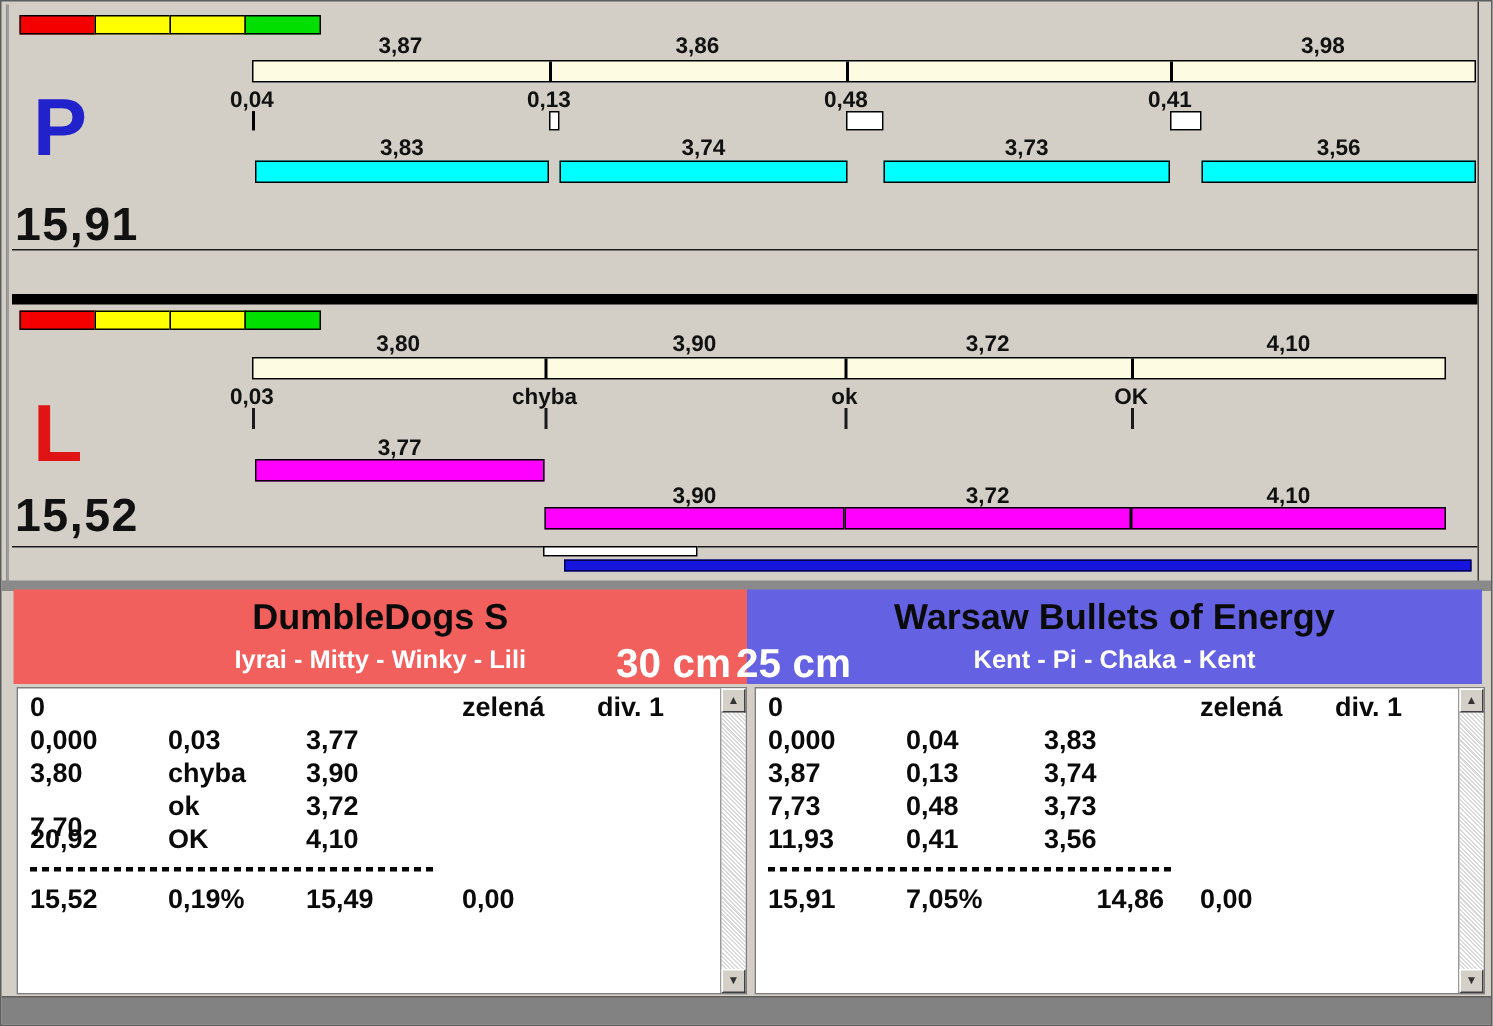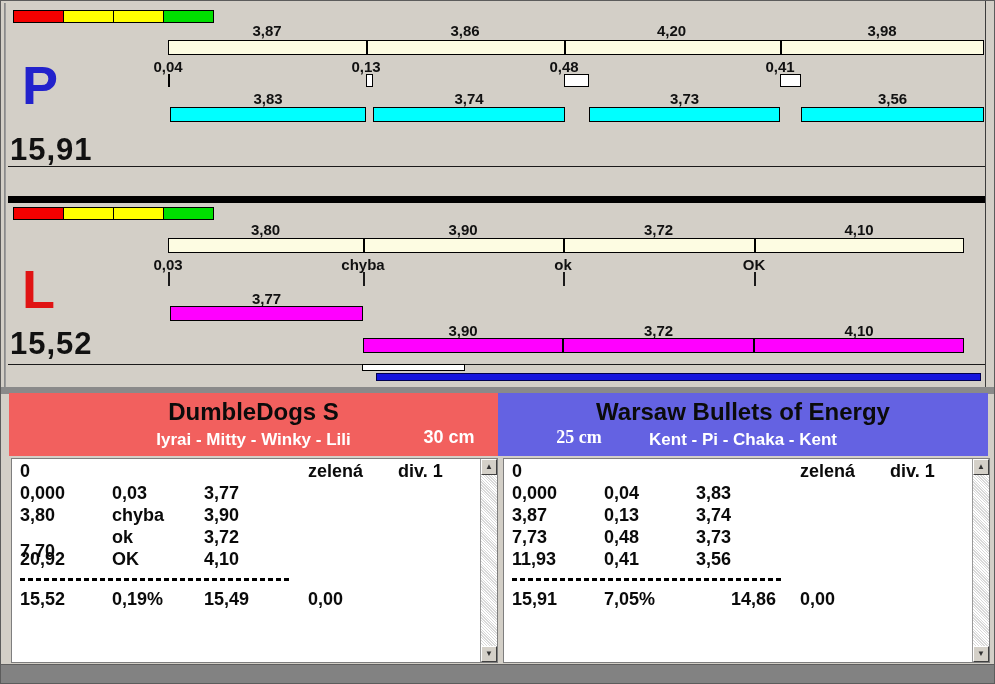--- a/index.html
+++ b/index.html
@@ -30,22 +30,22 @@
 
   
   .hdr-strip{position:absolute;left:0;top:386px;width:995px;height:7px;background:#8a8a8a;}
   .team-header{position:absolute;top:392px;height:63px;}
   .team-header .t-name{margin-top:5px;text-align:center;font-size:24px;font-weight:bold;color:#0b0b0b;}
   .team-header .t-dogs{margin-top:4px;text-align:center;font-size:17px;font-weight:bold;color:#fff;}
   .hdr-left{left:8px;width:489px;}
   .hdr-right{left:497px;width:490px;}
   .datetime-box{position:absolute;left:398px;top:389px;width:209px;height:35px;background:#fff;
     font-size:21px;color:#000;text-align:center;line-height:34px;z-index:5;white-space:nowrap;}
-  .cm-label{position:absolute;top:426px;width:100px;text-align:center;font-size:18px;font-weight:bold;color:#fff;z-index:6;}
-  .cm-left{left:398px;} .cm-right{left:528px;font-family:Liberation Serif, serif;}
+  .cm-label{position:absolute;top:426px;width:100px;text-align:center;font-size:27px;font-weight:bold;color:#fff;z-index:6;}
+  .cm-left{left:398px;} .cm-right{left:478px;}
 
   .res-table{position:absolute;top:457px;height:205px;background:#fff;border:1px solid #7e7e7e;}
   .tbl-left{left:10px;width:487px;} .tbl-right{left:502px;width:487px;}
   .res-table .cell{position:absolute;font-size:18px;font-weight:bold;color:#0a0a0a;white-space:nowrap;}
   .dashed-sep{position:absolute;height:3px;width:272px;
     background:repeating-linear-gradient(90deg,#000 0 5px,transparent 5px 8px);}
   .scrollbar{position:absolute;right:0;top:0;width:17px;height:100%;
     background:repeating-linear-gradient(45deg,#ffffff 0 1px,#d9d9d9 1px 2px);
     border-left:1px solid #9a9a9a;}
   .sb-btn{position:absolute;left:0;width:16px;height:16px;background:#d4d0c8;
@@ -67,21 +67,20 @@
           <span style="background: rgb(255, 255, 0);"></span>
           <span style="background: rgb(0, 223, 0);"></span>
         </div>
         <div class="lane-letter" style="color: rgb(34, 34, 204); top: 52px;">P</div>
         <div class="lane-total" style="top: 124px;">15,91</div>
         <div class="leg-bar" style="left: 160px; top: 32px; width: 816px; background: rgb(253, 252, 226);"></div>
         <div class="leg-label" style="left: 160px; width: 198px; top: 14px;">3,87</div>
         <div class="leg-div" style="left: 358px; top: 33px; height: 13px;"></div>
         <div class="leg-label" style="left: 358px; width: 198px; top: 14px;">3,86</div>
         <div class="leg-div" style="left: 556px; top: 33px; height: 13px;"></div>
-        <div class="leg-label" style="left: 556px; width: 215px; top: 14px;">4,20</div>
         <div class="leg-div" style="left: 772px; top: 33px; height: 13px;"></div>
         <div class="leg-label" style="left: 772px; width: 204px; top: 14px;">3,98</div>
         <div class="co-label" style="left: 125px; width: 70px; top: 50px;">0,04</div>
         <div class="co-box" style="left: 160px; width: 2px; top: 66px;"></div>
         <div class="co-label" style="left: 323px; width: 70px; top: 50px;">0,13</div>
         <div class="co-box" style="left: 358px; width: 7px; top: 66px;"></div>
         <div class="co-label" style="left: 521px; width: 70px; top: 50px;">0,48</div>
         <div class="co-box" style="left: 556px; width: 25px; top: 66px;"></div>
         <div class="co-label" style="left: 737px; width: 70px; top: 50px;">0,41</div>
         <div class="co-box" style="left: 772px; width: 21px; top: 66px;"></div>

